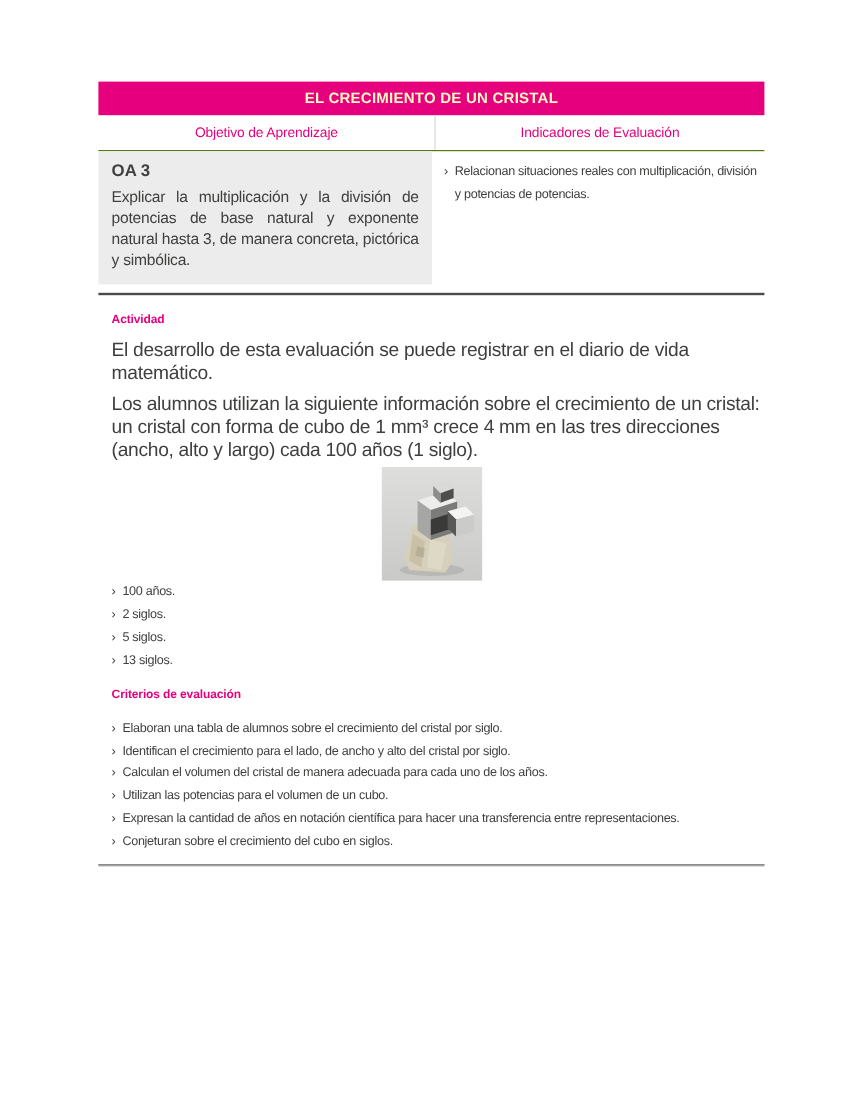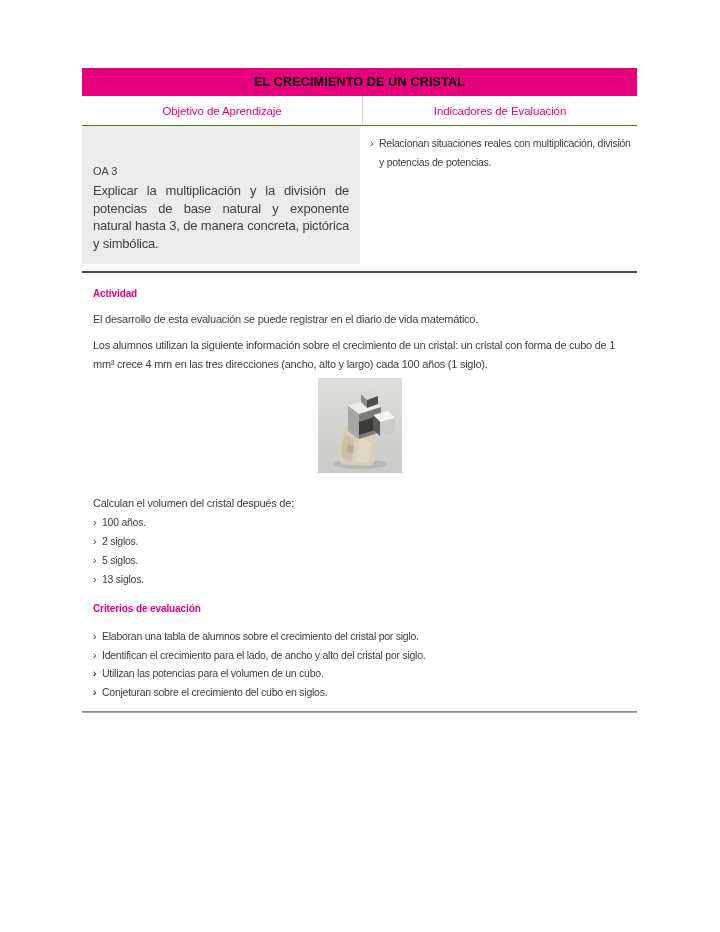--- a/index.html
+++ b/index.html
@@ -9,42 +9,42 @@
     font-family:"Liberation Sans","DejaVu Sans",sans-serif;
     color:#3f3f3e;
     position:relative;
     overflow:hidden;
   }
   .page { position:absolute; inset:0; background:#ffffff; }
   .content { position:absolute; left:82px; top:68px; width:555px; }
 
   
   .banner {
-    height:28px; background:#e6007e; color:#000000;
+    height:28px; background:#e6007e; color:#fef9c3;
     display:flex; align-items:center; justify-content:center;
     font-size:12.5px; font-weight:bold; letter-spacing:.2px;
   }
 
   
   .thead { display:flex; height:30px; border-bottom:1px solid #4d7c0f; }
   .th {
     display:flex; align-items:center; justify-content:center;
     color:#e6007e; font-size:11.5px; letter-spacing:-0.1px;
   }
   .th-left  { width:281px; border-right:1px solid #d9d9d9; }
   .th-right { flex:1; }
 
   
   .tbody { display:flex; align-items:stretch; }
   .cell-left {
     width:278px; margin-right:4px; background:#ececec;
     padding:8px 11px 12px 11px; min-height:72px;
   }
   .cell-right { flex:1; padding:8px 2px 0 6px; }
-  .oa-code { font-weight:normal; font-size:11px; margin-bottom:5px;margin-top:31px; }
+  .oa-code { font-weight:bold; font-size:14px; margin-bottom:5px; }
   .oa-text {
     font-size:13px; line-height:17.5px; text-align:justify;
     letter-spacing:-0.2px;
   }
 
   
   .bullet {
     position:relative; padding-left:9px;
     font-size:10.5px; line-height:18.9px; letter-spacing:-0.25px;
     list-style:none;
@@ -55,21 +55,21 @@
   .rule-dark  { margin-top:7px; height:2px; background:#4a4a4a; }
   .rule-bottom{ margin-top:9px; height:2px; background:#a9a9a9; border-top:1px solid #8c8c8c; }
 
   
   .sec-heading {
     margin:15px 0 0 11px;
     color:#e6007e; font-size:10px; font-weight:bold; letter-spacing:-0.1px;
   }
   .para {
     margin:11px 2px 0 11px;
-    font-size:11px; line-height:19px; letter-spacing:-0.25px;
+    font-size:16px; line-height:19px; letter-spacing:-0.25px;
   }
   .para + .para { margin-top:7px; }
   .intro { margin-top:21px; }
 
   .blist { margin:0 0 0 11px; }
   .blist li.bullet { line-height:18.9px; }
   .crit { margin-top:14px; }
   .crit-list { margin-top:13px; }
 
   
@@ -134,34 +134,33 @@
         <polygon points="55,37 70,33 77,40 62,44" fill="#f4f4f2"></polygon>
         <polygon points="62,44 77,40 77,54 62,58" fill="#cbcbc9"></polygon>
         <polygon points="55,37 62,44 62,58 55,51" fill="#585856"></polygon>
 
         <polygon points="43,16 54,12 60,18 49,22" fill="#d9d9d7"></polygon>
         <polygon points="49,22 60,18 60,26 49,30" fill="#4e4e4c"></polygon>
         <polygon points="43,16 49,22 49,30 43,24" fill="#8d8d8b"></polygon>
       </svg>
     </div>
 
-    <p class="para intro">Calculan el volumen del cristal después de:</p>
     <ul class="blist">
       <li class="bullet"><span class="marker">›</span><span>100 años.</span></li>
       <li class="bullet"><span class="marker">›</span><span>2 siglos.</span></li>
       <li class="bullet"><span class="marker">›</span><span>5 siglos.</span></li>
       <li class="bullet"><span class="marker">›</span><span>13 siglos.</span></li>
     </ul>
 
     <h3 class="sec-heading crit">Criterios de evaluación</h3>
     <ul class="blist crit-list">
       <li class="bullet"><span class="marker">›</span><span>Elaboran una tabla de alumnos sobre el crecimiento del cristal por siglo.</span></li>
       <li class="bullet"><span class="marker">›</span><span>Identifican el crecimiento para el lado, de ancho y alto del cristal por siglo.</span></li>
-      <li class="bullet"><span class="marker">›</span></li>
+      <li class="bullet"><span class="marker">›</span><span>Calculan el volumen del cristal de manera adecuada para cada uno de los años.</span></li>
       <li class="bullet"><span class="marker">›</span><span>Utilizan las potencias para el volumen de un cubo.</span></li>
-      <li class="bullet"><span class="marker">›</span></li>
+      <li class="bullet"><span class="marker">›</span><span>Expresan la cantidad de años en notación científica para hacer una transferencia entre representaciones.</span></li>
       <li class="bullet"><span class="marker">›</span><span>Conjeturan sobre el crecimiento del cubo en siglos.</span></li>
     </ul>
 
     <div class="rule-bottom"></div>
 
   </div>
 </div>
 
 </body></html>

